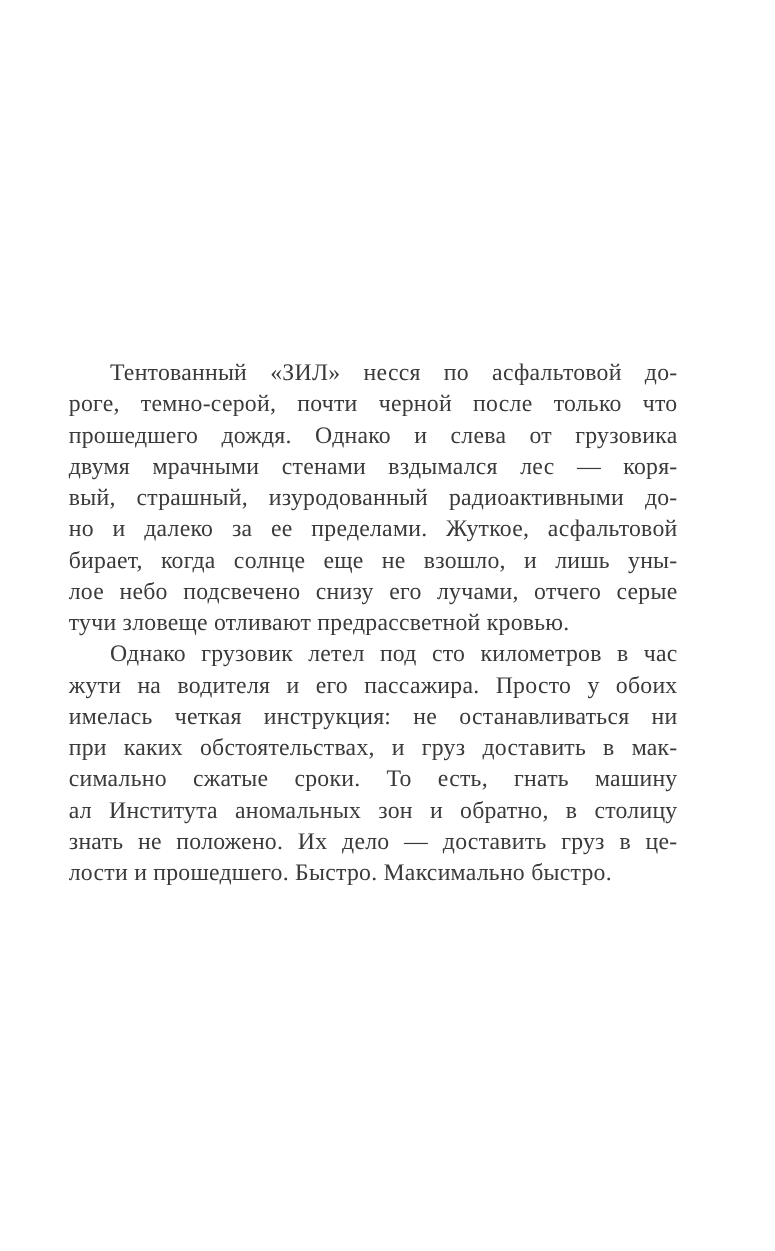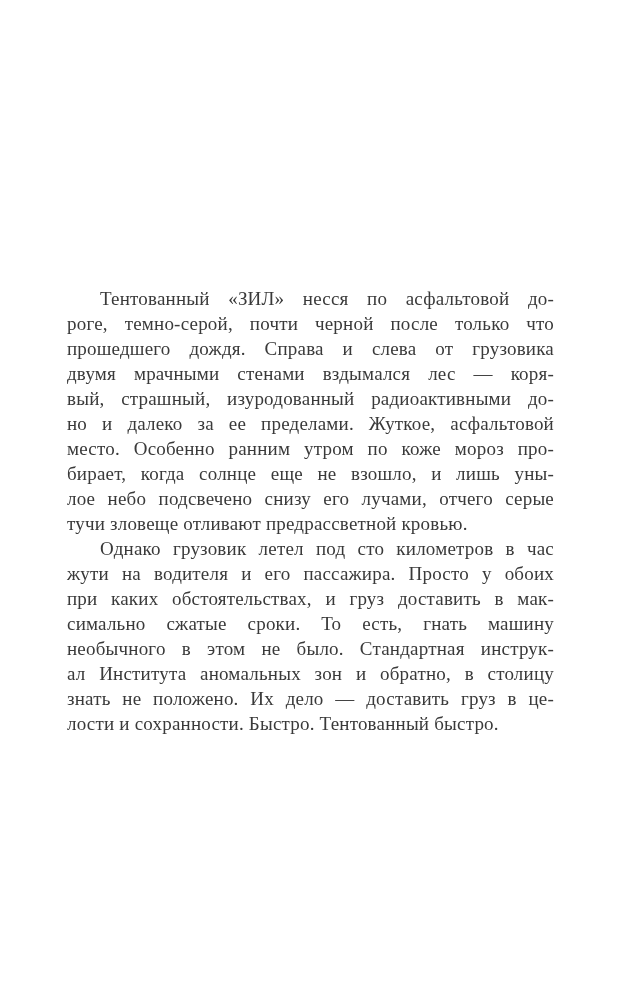--- a/index.html
+++ b/index.html
@@ -17,21 +17,21 @@
   .book-page {
     position: absolute;
     left: 0;
     top: 0;
     width: 620px;
     height: 1001px;
     background: #ffffff;
   }
   .text-block {
     position: absolute;
-    left: 67px;
+    left: 55px;
     top: 286px;
     width: 487px;
     font-family: Liberation Serif, serif;
   }
   .paragraph {
     margin: 0;
     padding: 0;
   }
   .text-line {
     font-size: 19px;
@@ -52,35 +52,34 @@
 </style>
 </head>
 <body>
 
 <div class="book-page">
   <div class="text-block">
 
     <div class="paragraph">
       <div class="text-line indent">Тентованный «ЗИЛ» несся по асфальтовой до-</div>
       <div class="text-line">роге, темно-серой, почти черной после только что</div>
-      <div class="text-line">прошедшего дождя. Справа и слева от грузовика</div>
+      <div class="text-line">прошедшего дождя. Однако и слева от грузовика</div>
       <div class="text-line">двумя мрачными стенами вздымался лес — коря-</div>
       <div class="text-line">вый, страшный, изуродованный радиоактивными до-</div>
       <div class="text-line">но и далеко за ее пределами. Жуткое, асфальтовой</div>
-      <div class="text-line">место. Особенно ранним утром по коже мороз про-</div>
       <div class="text-line">бирает, когда солнце еще не взошло, и лишь уны-</div>
       <div class="text-line">лое небо подсвечено снизу его лучами, отчего серые</div>
       <div class="text-line para-end">тучи зловеще отливают предрассветной кровью.</div>
     </div>
 
     <div class="paragraph">
       <div class="text-line indent">Однако грузовик летел под сто километров в час</div>
       <div class="text-line">жути на водителя и его пассажира. Просто у обоих</div>
+      <div class="text-line">имелась четкая инструкция: не останавливаться ни</div>
       <div class="text-line">при каких обстоятельствах, и груз доставить в мак-</div>
       <div class="text-line">симально сжатые сроки. То есть, гнать машину</div>
-      <div class="text-line">необычного в этом не было. Стандартная инструк-</div>
       <div class="text-line">ал Института аномальных зон и обратно, в столицу</div>
       <div class="text-line">знать не положено. Их дело — доставить груз в це-</div>
-      <div class="text-line para-end">лости и сохранности. Быстро. Тентованный быстро.</div>
+      <div class="text-line para-end">лости и прошедшего. Быстро. Максимально быстро.</div>
     </div>
 
   </div>
 </div>
 
 </body></html>

